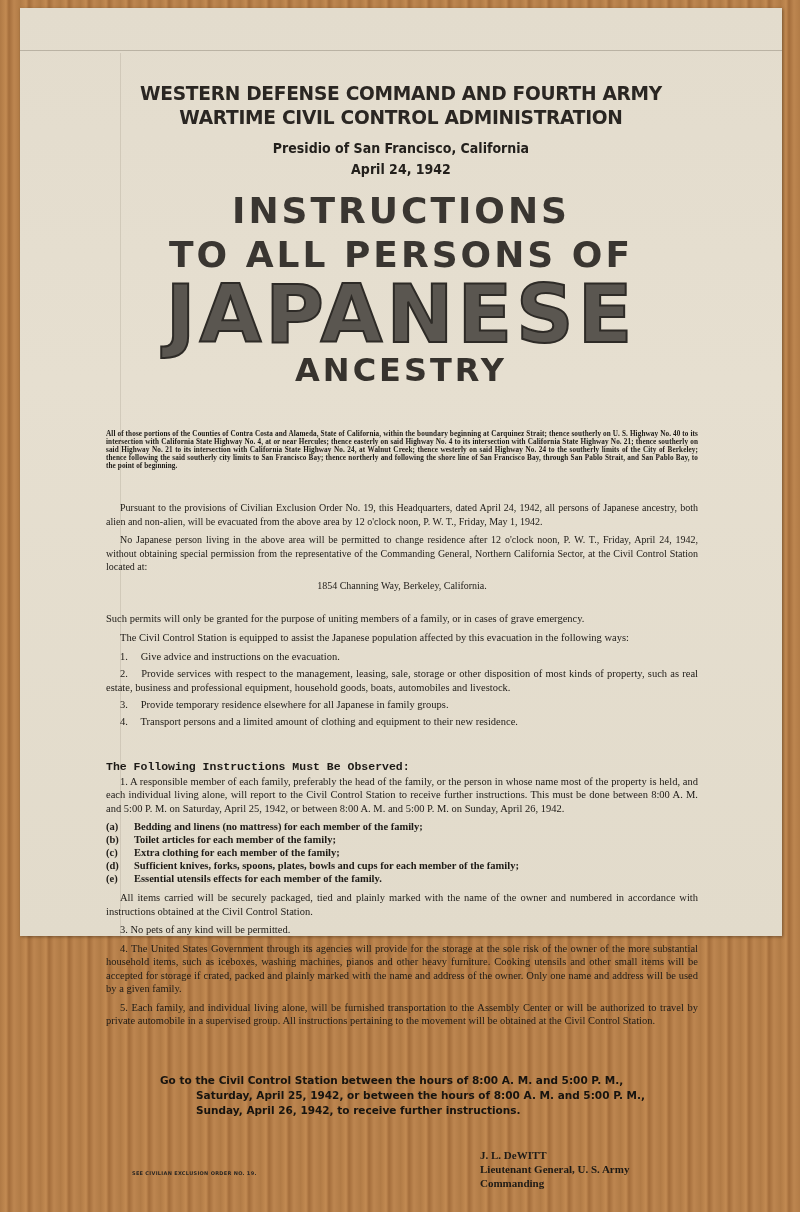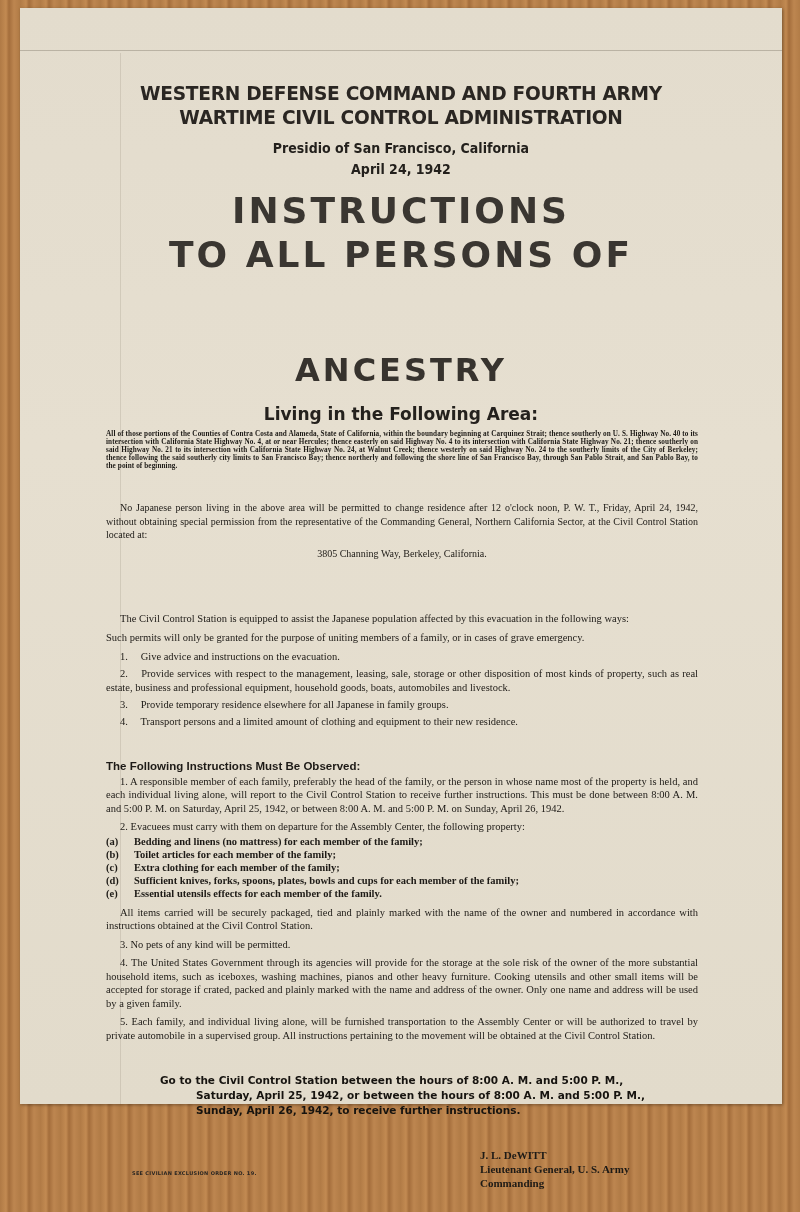--- a/index.html
+++ b/index.html
@@ -4,21 +4,21 @@
 <style>
   html, body { margin: 0; padding: 0; }
   body {
     width: 800px; height: 1212px; overflow: hidden;
     background: repeating-linear-gradient(90deg, #b07a45 0px, #c28a52 6px, #a46e3c 9px, #bd8650 14px, #b27c47 20px);
     position: relative;
     font-family: "Liberation Serif", serif;
     color: #1d1a16;
   }
   .paper {
-    position: absolute; left: 20px; top: 8px; width: 762px; height: 1096px;
+    position: absolute; left: 20px; top: 8px; width: 762px; height: 928px;
     background: linear-gradient(180deg, #e3dccd 0%, #e6dfd0 40%, #e2dbcb 100%);
     box-shadow: 1px 1px 3px rgba(0,0,0,0.35);
   }
   .fold-top { position:absolute; left:0; right:0; top:42px; height:1px; background: rgba(110,100,85,0.35); }
   .fold-left { position:absolute; left:100px; top:45px; bottom:0; width:1px; background: rgba(120,110,95,0.18); }
   .hdr1 {
     position:absolute; left:0; right:0; top:73px; text-align:center;
     font-family: "DejaVu Sans", sans-serif; font-weight:bold; font-size:20px; letter-spacing:-0.3px;
     line-height:24px; color:#2a2622; transform: scaleX(0.93);
   }
@@ -50,21 +50,21 @@
     position:absolute; left:86px; width:592px; font-size:11px; line-height:14px; text-align:justify;
   }
   .area { top:422px; font-size:7.2px; line-height:8px; font-weight:bold; letter-spacing:0.1px; }
   .p { margin:0 0 5px 0; text-indent:14px; }
   .center { text-align:center; text-indent:0; }
   .sec1 { top:493px; font-size:10px; line-height:13.5px; }
   .sec2 { top:604px; font-size:10.5px; line-height:14px; }
   .item { margin:0 0 3px 0; }
   .item .n { display:inline-block; width:18px; padding-left:14px; }
   .sec3 { top:752px; font-size:10.5px; line-height:13.5px; }
-  .sec3 h3 { margin:0 0 1px 0; font-family:Liberation Sans, sans-serif; font-size:11.5px; font-weight:bold; }
+  .sec3 h3 { margin:0 0 1px 0; font-family:Liberation Mono, monospace; font-size:11.5px; font-weight:bold; }
   .list-a { margin:1px 0 6px 0; }
   .list-a div { line-height:13px; font-weight:bold; }
   .list-a .l { display:inline-block; width:28px; }
   .bold-notice {
     position:absolute; left:140px; width:520px; top:1065px; font-family:"DejaVu Sans", sans-serif; font-weight:bold;
     font-size:10.5px; line-height:15px; color:#16130f; text-align:left;
   }
   .bold-notice .l2 { padding-left:36px; }
   .sig { position:absolute; left:460px; width:200px; top:1140px; font-size:11px; line-height:14px; font-weight:bold; }
   .footnote { position:absolute; left:112px; top:1162px; font-family:"DejaVu Sans", sans-serif; font-weight:bold; font-size:5px; color:#2a2622; letter-spacing:0.3px; }
@@ -80,45 +80,45 @@
     <div>WESTERN DEFENSE COMMAND AND FOURTH ARMY</div>
     <div>WARTIME CIVIL CONTROL ADMINISTRATION</div>
   </div>
   <div class="hdr2">
     <div>Presidio of San Francisco, California</div>
     <div>April 24, 1942</div>
   </div>
 
   <div class="title-a">INSTRUCTIONS</div>
   <div class="title-a title-b">TO ALL PERSONS OF</div>
+  <div class="title-japanese">JAPANESE</div>
   <div class="title-ancestry">ANCESTRY</div>
-  <div class="subhead">Living in the Following Area:</div>
 
   <div class="body area">
     <div>All of those portions of the Counties of Contra Costa and Alameda, State of California, within the boundary beginning at Carquinez Strait; thence southerly on U. S. Highway No. 40 to its intersection with California State Highway No. 4, at or near Hercules; thence easterly on said Highway No. 4 to its intersection with California State Highway No. 21; thence southerly on said Highway No. 21 to its intersection with California State Highway No. 24, at Walnut Creek; thence westerly on said Highway No. 24 to the southerly limits of the City of Berkeley; thence following the said southerly city limits to San Francisco Bay; thence northerly and following the shore line of San Francisco Bay, through San Pablo Strait, and San Pablo Bay, to the point of beginning.</div>
   </div>
 
   <div class="body sec1">
+    <p class="p">Pursuant to the provisions of Civilian Exclusion Order No. 19, this Headquarters, dated April 24, 1942, all persons of Japanese ancestry, both alien and non-alien, will be evacuated from the above area by 12 o'clock noon, P. W. T., Friday, May 1, 1942.</p>
     <p class="p">No Japanese person living in the above area will be permitted to change residence after 12 o'clock noon, P. W. T., Friday, April 24, 1942, without obtaining special permission from the representative of the Commanding General, Northern California Sector, at the Civil Control Station located at:</p>
-    <p class="p center">3805 Channing Way, Berkeley, California.</p>
+    <p class="p center">1854 Channing Way, Berkeley, California.</p>
   </div>
 
   <div class="body sec2">
+    <p class="p" style="text-indent:0">Such permits will only be granted for the purpose of uniting members of a family, or in cases of grave emergency.</p>
     <p class="p">The Civil Control Station is equipped to assist the Japanese population affected by this evacuation in the following ways:</p>
-    <p class="p" style="text-indent:0">Such permits will only be granted for the purpose of uniting members of a family, or in cases of grave emergency.</p>
     <div class="item"><span class="n">1.</span> <span>Give advice and instructions on the evacuation.</span></div>
     <div class="item"><span class="n">2.</span> <span>Provide services with respect to the management, leasing, sale, storage or other disposition of most kinds of property, such as real estate, business and professional equipment, household goods, boats, automobiles and livestock.</span></div>
     <div class="item"><span class="n">3.</span> <span>Provide temporary residence elsewhere for all Japanese in family groups.</span></div>
     <div class="item"><span class="n">4.</span> <span>Transport persons and a limited amount of clothing and equipment to their new residence.</span></div>
   </div>
 
   <div class="body sec3">
     <h3>The Following Instructions Must Be Observed:</h3>
     <p class="p">1. A responsible member of each family, preferably the head of the family, or the person in whose name most of the property is held, and each individual living alone, will report to the Civil Control Station to receive further instructions. This must be done between 8:00 A. M. and 5:00 P. M. on Saturday, April 25, 1942, or between 8:00 A. M. and 5:00 P. M. on Sunday, April 26, 1942.</p>
-    <p class="p" style="margin-bottom:1px">2. Evacuees must carry with them on departure for the Assembly Center, the following property:</p>
     <div class="list-a">
       <div><span class="l">(a)</span><span>Bedding and linens (no mattress) for each member of the family;</span></div>
       <div><span class="l">(b)</span><span>Toilet articles for each member of the family;</span></div>
       <div><span class="l">(c)</span><span>Extra clothing for each member of the family;</span></div>
       <div><span class="l">(d)</span><span>Sufficient knives, forks, spoons, plates, bowls and cups for each member of the family;</span></div>
       <div><span class="l">(e)</span><span>Essential utensils effects for each member of the family.</span></div>
     </div>
     <p class="p">All items carried will be securely packaged, tied and plainly marked with the name of the owner and numbered in accordance with instructions obtained at the Civil Control Station.</p>
     <p class="p">3. No pets of any kind will be permitted.</p>
     <p class="p">4. The United States Government through its agencies will provide for the storage at the sole risk of the owner of the more substantial household items, such as iceboxes, washing machines, pianos and other heavy furniture. Cooking utensils and other small items will be accepted for storage if crated, packed and plainly marked with the name and address of the owner. Only one name and address will be used by a given family.</p>

